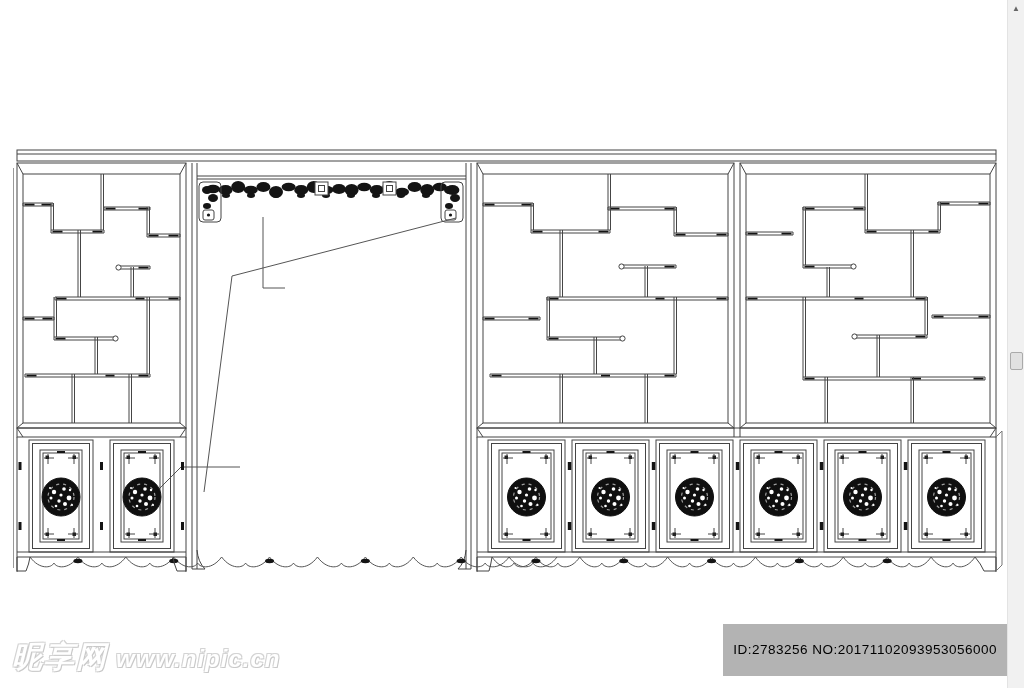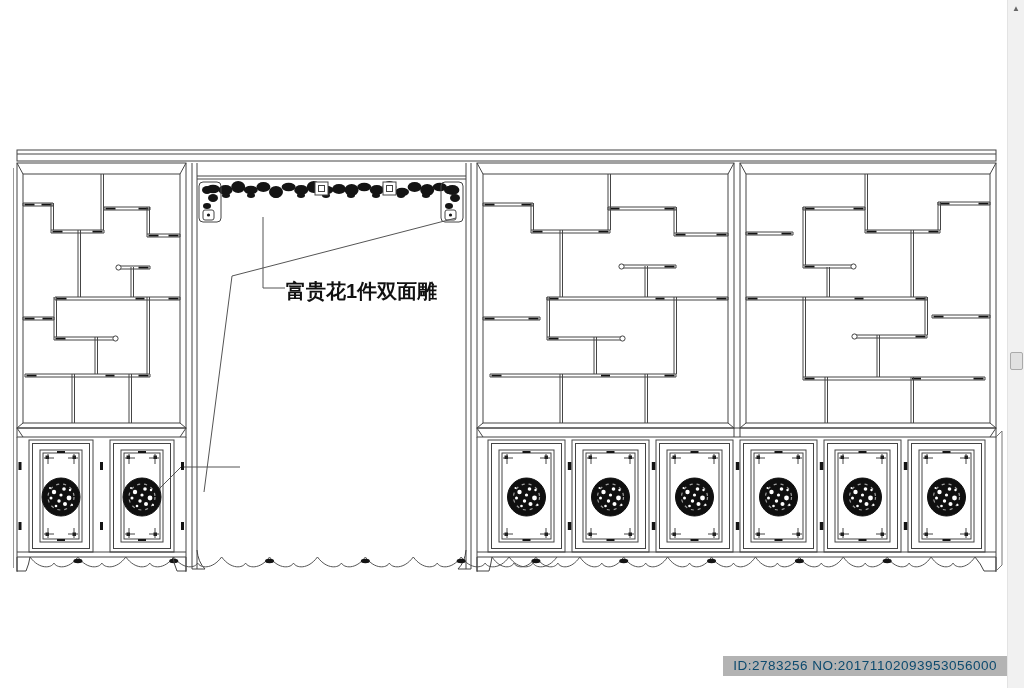--- a/index.html
+++ b/index.html
@@ -5,22 +5,22 @@
   html,body{margin:0;padding:0;background:#fff;}
   .canvas{position:relative;width:1024px;height:688px;background:#ffffff;overflow:hidden;
           font-family:"Liberation Sans","DejaVu Sans",sans-serif;}
   .drawing-area{position:absolute;left:0;top:0;width:1007px;height:688px;}
   svg{position:absolute;left:0;top:0;}
   .ann{position:absolute;color:#111;font-size:20px;font-weight:700;letter-spacing:0px;white-space:nowrap;line-height:22px;}
   .watermark{position:absolute;left:12px;bottom:10px;white-space:nowrap;font-style:italic;font-weight:800;
              color:#ffffff;text-shadow:1px 1px 0 #c9c9c9,-1px -1px 0 #d4d4d4,1px -1px 0 #d4d4d4,-1px 1px 0 #d4d4d4;}
   .wm-logo{font-size:30px;letter-spacing:2px;margin-right:8px;}
   .wm-url{font-size:24px;letter-spacing:1px;}
-  .id-badge{position:absolute;right:17px;bottom:12px;height:20px;line-height:20px;padding:0 10px;
-            background:#b3b3b3;color:#0c4a6e;font-size:13.5px;letter-spacing:.5px;}
+  .id-badge{position:absolute;right:17px;bottom:12px;height:20px;line-height:20px;padding:16px 10px;
+            background:#b3b3b3;color:#000000;font-size:13.5px;letter-spacing:.5px;}
   .scrollbar{position:absolute;right:0;top:0;width:17px;height:688px;background:#f1f1f1;border-left:1px solid #e3e3e3;box-sizing:border-box;}
   .sb-up{width:100%;height:16px;display:flex;align-items:center;justify-content:center;font-size:8px;color:#666;cursor:default;}
   .sb-thumb{position:absolute;left:2px;top:352px;width:11px;height:16px;background:#e1e1e1;border:1px solid #aaaaaa;border-radius:2px;}
 </style>
 </head>
 <body>
 
 <div class="canvas">
   <div class="drawing-area">
     <svg id="cad" width="1007" height="660" viewBox="0 0 1007 660">
@@ -636,23 +636,25 @@
           <rect x="735.8" y="522" width="3.5" height="8" fill="#141414" stroke="none"></rect>
           <rect x="819.8" y="462" width="3.5" height="8" fill="#141414" stroke="none"></rect>
           <rect x="819.8" y="522" width="3.5" height="8" fill="#141414" stroke="none"></rect>
           <rect x="903.8" y="462" width="3.5" height="8" fill="#141414" stroke="none"></rect>
           <rect x="903.8" y="522" width="3.5" height="8" fill="#141414" stroke="none"></rect>
           <line x1="996" y1="437" x2="1002" y2="431" stroke="#777" stroke-width="1"></line>
           <line x1="1002" y1="431" x2="1002" y2="565" stroke="#777" stroke-width="1"></line>
           <line x1="996" y1="571" x2="1002" y2="565" stroke="#777" stroke-width="1"></line>
         </g>
       </svg>
-    <div class="ann" style="left:286px;top:280px;">富贵花1件双面雕</div>
   </div>
 
+  <div class="watermark">
+    <span class="wm-logo">昵享网</span><span class="wm-url">www.nipic.cn</span>
+  </div>
 
   <div class="id-badge">ID:2783256 NO:20171102093953056000</div>
 
   <div class="scrollbar">
     <div class="sb-up">▲</div>
     <div class="sb-thumb"></div>
   </div>
 </div>
 
 </body></html>

